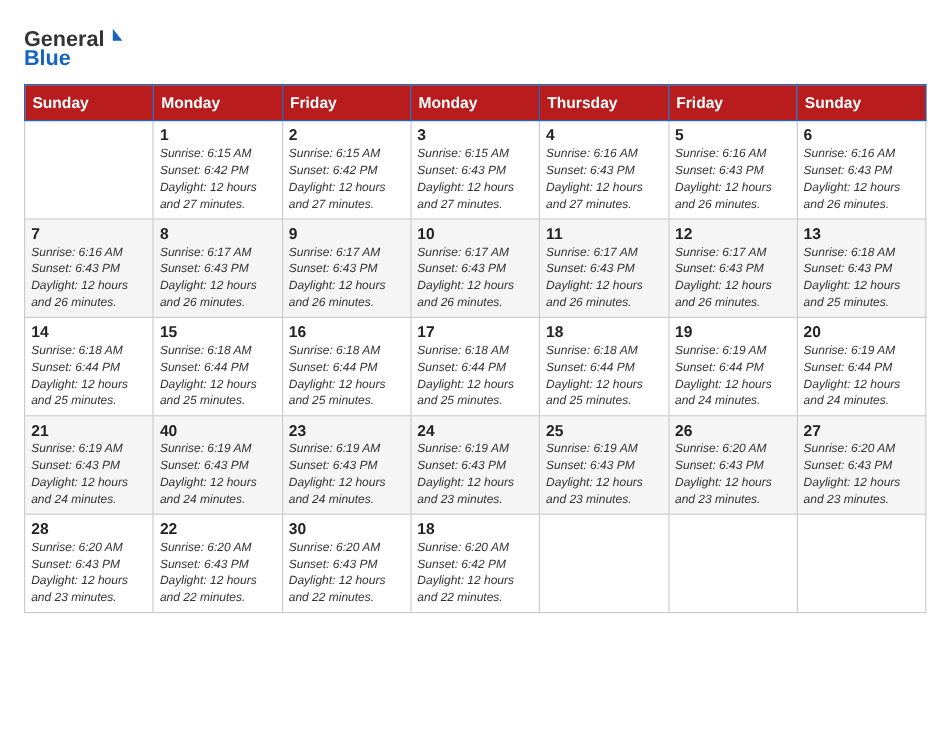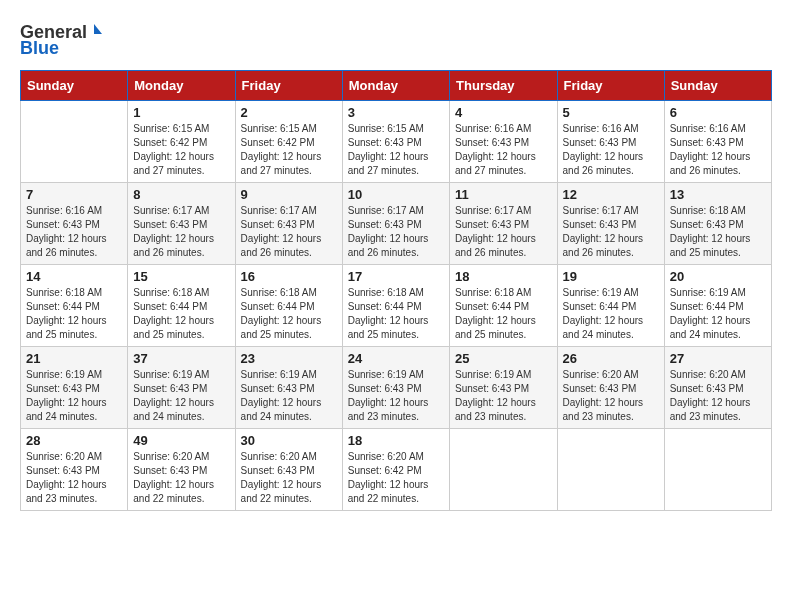--- a/index.html
+++ b/index.html
@@ -64,20 +64,21 @@
       font-size: 13px;
       font-weight: bold;
       color: #222;
       display: block;
       margin-bottom: 2px;
     }
     .day-info {
       font-size: 10px;
       color: #333;
       line-height: 1.4;
+      font-style: italic;
     }
     .empty-cell {
       background: #fff !important;
     }
   </style>
 </head>
 <body>
 
 <div class="header">
   <div class="logo">
@@ -192,21 +193,21 @@
           <span class="day-number">20</span>
           <div class="day-info">Sunrise: 6:19 AM<br>Sunset: 6:44 PM<br>Daylight: 12 hours and 24 minutes.</div>
         </td>
       </tr>
       <tr>
         <td>
           <span class="day-number">21</span>
           <div class="day-info">Sunrise: 6:19 AM<br>Sunset: 6:43 PM<br>Daylight: 12 hours and 24 minutes.</div>
         </td>
         <td>
-          <span class="day-number">37</span>
+          <span class="day-number">40</span>
           <div class="day-info">Sunrise: 6:19 AM<br>Sunset: 6:43 PM<br>Daylight: 12 hours and 24 minutes.</div>
         </td>
         <td>
           <span class="day-number">23</span>
           <div class="day-info">Sunrise: 6:19 AM<br>Sunset: 6:43 PM<br>Daylight: 12 hours and 24 minutes.</div>
         </td>
         <td>
           <span class="day-number">24</span>
           <div class="day-info">Sunrise: 6:19 AM<br>Sunset: 6:43 PM<br>Daylight: 12 hours and 23 minutes.</div>
         </td>
@@ -222,21 +223,21 @@
           <span class="day-number">27</span>
           <div class="day-info">Sunrise: 6:20 AM<br>Sunset: 6:43 PM<br>Daylight: 12 hours and 23 minutes.</div>
         </td>
       </tr>
       <tr>
         <td>
           <span class="day-number">28</span>
           <div class="day-info">Sunrise: 6:20 AM<br>Sunset: 6:43 PM<br>Daylight: 12 hours and 23 minutes.</div>
         </td>
         <td>
-          <span class="day-number">49</span>
+          <span class="day-number">22</span>
           <div class="day-info">Sunrise: 6:20 AM<br>Sunset: 6:43 PM<br>Daylight: 12 hours and 22 minutes.</div>
         </td>
         <td>
           <span class="day-number">30</span>
           <div class="day-info">Sunrise: 6:20 AM<br>Sunset: 6:43 PM<br>Daylight: 12 hours and 22 minutes.</div>
         </td>
         <td>
           <span class="day-number">18</span>
           <div class="day-info">Sunrise: 6:20 AM<br>Sunset: 6:42 PM<br>Daylight: 12 hours and 22 minutes.</div>
         </td>

